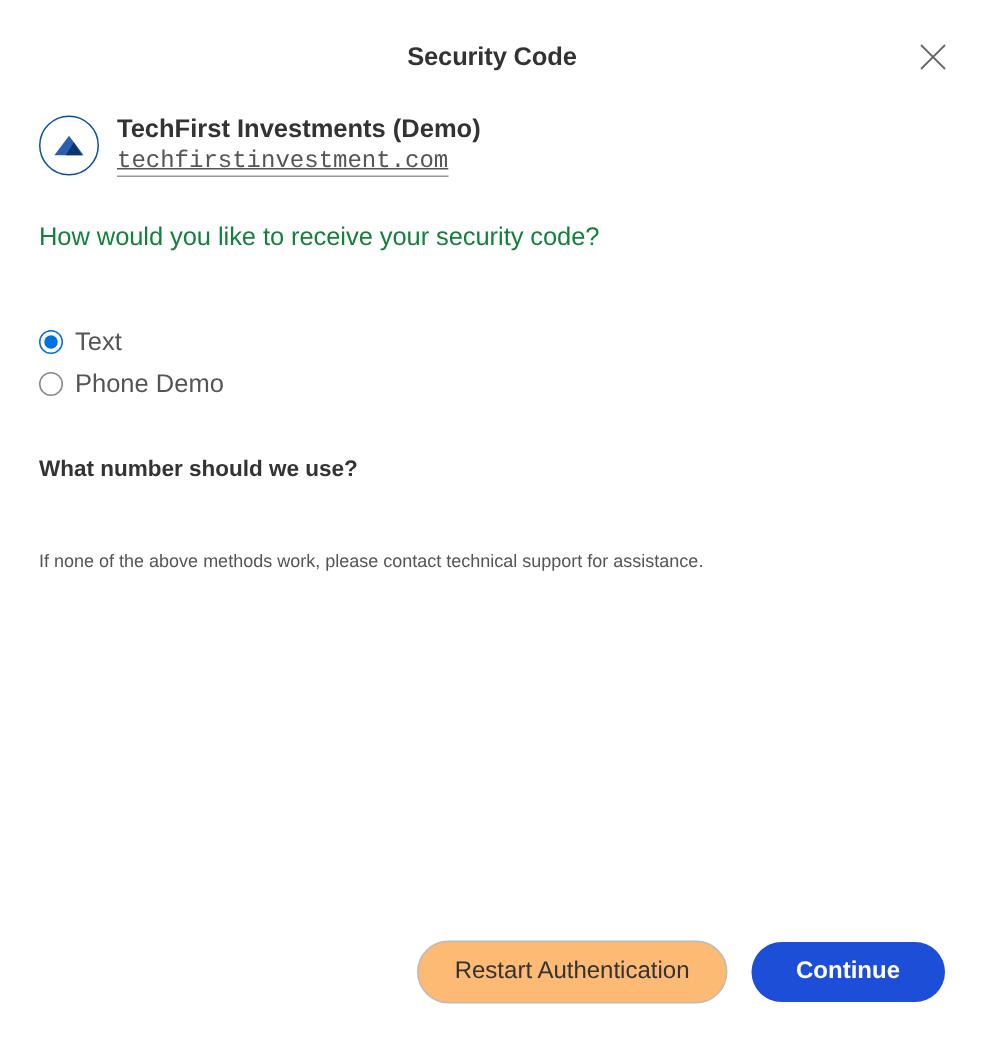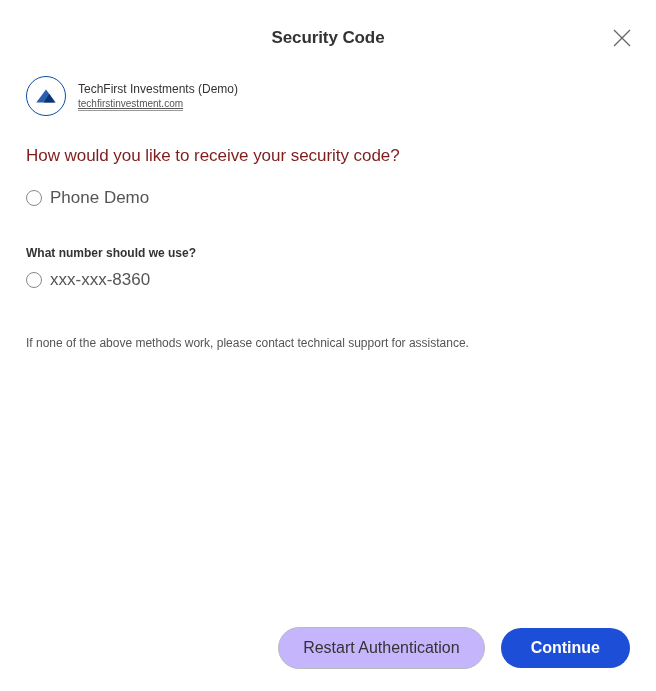--- a/index.html
+++ b/index.html
@@ -56,36 +56,37 @@
       justify-content: center;
       background: #ffffff;
       flex-shrink: 0;
     }
     .org-text {
       display: flex;
       flex-direction: column;
       gap: 2px;
     }
     .org-name {
-      font-size: 12px;
-      font-weight: 400;
+      font-size: 17px;
+      font-weight: 700;
       color: #333333;
     }
     .org-domain {
-      font-size: 10px;
+      font-size: 16px;
       color: #555555;
       border-bottom: 1px solid #999999;
       display: inline-block;
       width: fit-content;
       padding-bottom: 1px;
+      font-family: Liberation Mono, monospace;
     }
     .prompt {
       font-size: 17px;
-      color: #7f1d1d;
-      margin-bottom: 22px;
+      color: #15803d;
+      margin-bottom: 50px;
       letter-spacing: -0.05px;
     }
     .radio-group {
       margin-bottom: 38px;
     }
     .radio-row {
       display: flex;
       align-items: center;
       gap: 8px;
       margin-bottom: 8px;
@@ -114,21 +115,21 @@
       width: 9px;
       height: 9px;
       border-radius: 50%;
       background: #0070e0;
     }
     .radio-label {
       font-size: 17px;
       color: #555555;
     }
     .section-heading {
-      font-size: 12px;
+      font-size: 15px;
       font-weight: 700;
       color: #333333;
       margin-bottom: 10px;
     }
     .radio-group-numbers {
       margin-bottom: 44px;
     }
     .help-text {
       font-size: 12px;
       color: #555555;
@@ -144,21 +145,21 @@
     }
     .btn {
       font-size: 16px;
       padding: 11px 24px;
       border-radius: 22px;
       cursor: pointer;
       border: none;
       font-family: inherit;
     }
     .btn-secondary {
-      background: #c4b5fd;
+      background: #fdba74;
       color: #333333;
       border: 1px solid #bbbbbb;
     }
     .btn-primary {
       background: #1d4ed8;
       color: #ffffff;
       font-weight: 600;
       padding: 11px 30px;
     }
   </style>
@@ -187,32 +188,32 @@
     <div class="org-text">
       <div class="org-name">TechFirst Investments (Demo)</div>
       <a class="org-domain" href="#">techfirstinvestment.com</a>
     </div>
   </div>
 
   <div class="prompt">How would you like to receive your security code?</div>
 
   <div class="radio-group">
     <label class="radio-row">
+      <span class="radio-input selected"></span>
+      <span class="radio-label">Text</span>
+    </label>
+    <label class="radio-row">
       <span class="radio-input"></span>
       <span class="radio-label">Phone Demo</span>
     </label>
   </div>
 
   <div class="section-heading">What number should we use?</div>
 
   <div class="radio-group-numbers">
-    <label class="radio-row">
-      <span class="radio-input"></span>
-      <span class="radio-label">xxx-xxx-8360</span>
-    </label>
   </div>
 
   <div class="help-text">If none of the above methods work, please contact technical support for assistance.</div>
 
 </div>
 
 <div class="footer">
   <button class="btn btn-secondary">Restart Authentication</button>
   <button class="btn btn-primary">Continue</button>
 </div>

